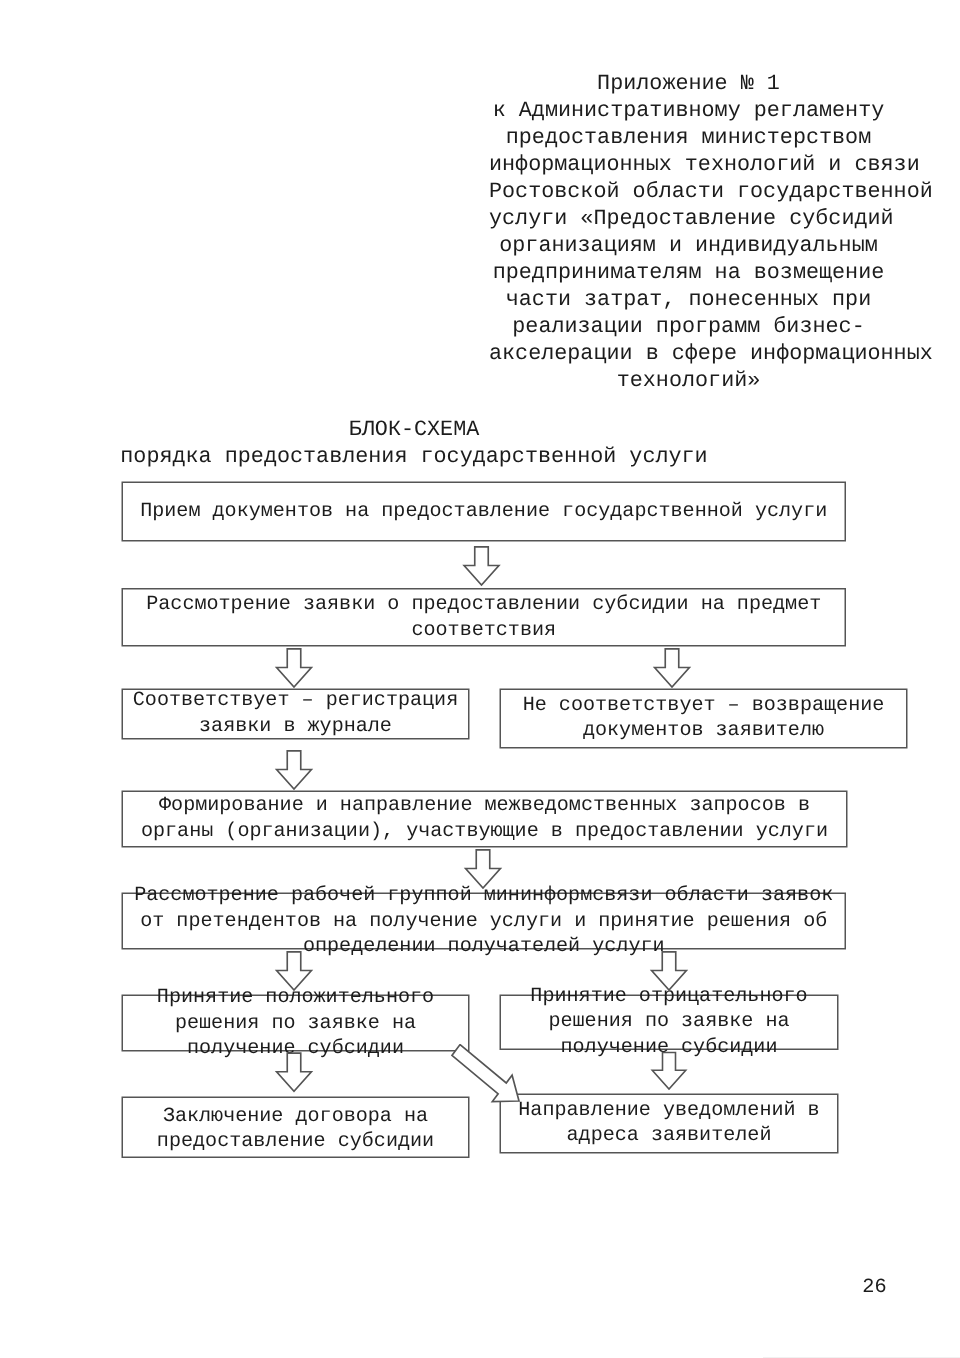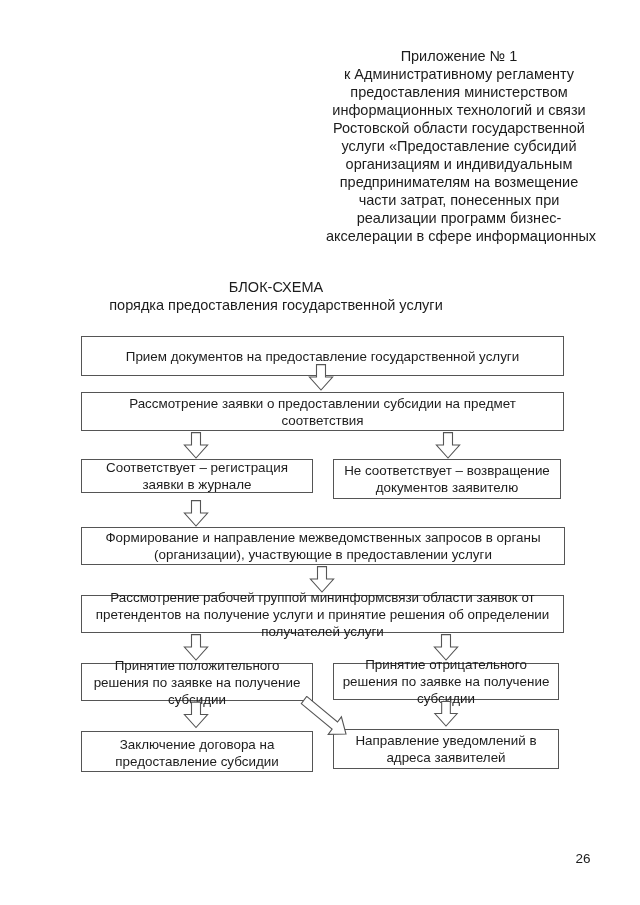--- a/index.html
+++ b/index.html
@@ -1,21 +1,21 @@
 <!DOCTYPE html>
 <html lang="ru"><head>
 <meta charset="utf-8">
 <style>
   html,body{margin:0;padding:0;background:#e8e8e8;}
   .page{
     position:relative;
     width:640px;height:905px;
     margin:0 auto;
     background:#ffffff;
-    font-family:Liberation Sans, sans-serif;
+    font-family:Liberation Mono, monospace;
     color:#1c1c1c;
     overflow:hidden;
   }
   .appendix{
     position:absolute;
     left:326px;top:47px;width:266px;
     text-align:center;
     font-size:14.5px;line-height:18px;
   }
   .appendix div{white-space:nowrap;}
@@ -28,24 +28,24 @@
   .box{
     position:absolute;
     box-sizing:border-box;
     border:1px solid #555555;
     background:#ffffff;
     display:flex;align-items:center;justify-content:center;
     text-align:center;
     font-size:13.4px;line-height:17px;
     padding:1px 5px;
   }
-  .b0{left:81px;top:336px;width:483px;height:40px;}
+  .b0{left:81px;top:321px;width:483px;height:40px;}
   .b1{left:81px;top:392px;width:483px;height:39px;}
   .b2{left:81px;top:459px;width:232px;height:34px;}
-  .b3{left:333px;top:459px;width:228px;height:40px;}
+  .b3{left:333px;top:459px;width:272px;height:40px;}
   .b4{left:81px;top:527px;width:484px;height:38px;align-items:center;}
   .b5{left:81px;top:595px;width:483px;height:38px;}
   .b6{left:81px;top:663px;width:232px;height:38px;}
   .b7{left:333px;top:663px;width:226px;height:37px;}
   .b8{left:81px;top:731px;width:232px;height:41px;align-items:flex-end;}
   .b9{left:333px;top:729px;width:226px;height:40px;}
   .ar{position:absolute;}
   .ar polygon{fill:#ffffff;stroke:#555555;stroke-width:1.1;stroke-linejoin:miter;}
   .page-num{
     position:absolute;
@@ -64,20 +64,21 @@
     <div>к Административному регламенту</div>
     <div>предоставления министерством</div>
     <div>информационных технологий и связи</div>
     <div>Ростовской области государственной</div>
     <div>услуги «Предоставление субсидий</div>
     <div>организациям и индивидуальным</div>
     <div>предпринимателям на возмещение</div>
     <div>части затрат, понесенных при</div>
     <div>реализации программ бизнес-</div>
     <div>акселерации в сфере информационных</div>
+    <div>технологий»</div>
   </div>
 
   <div class="doc-title">
     <div>БЛОК-СХЕМА</div>
     <div>порядка предоставления государственной услуги</div>
   </div>
 
   <div class="box b0">
     <span>Прием документов на предоставление государственной услуги</span>
   </div>

